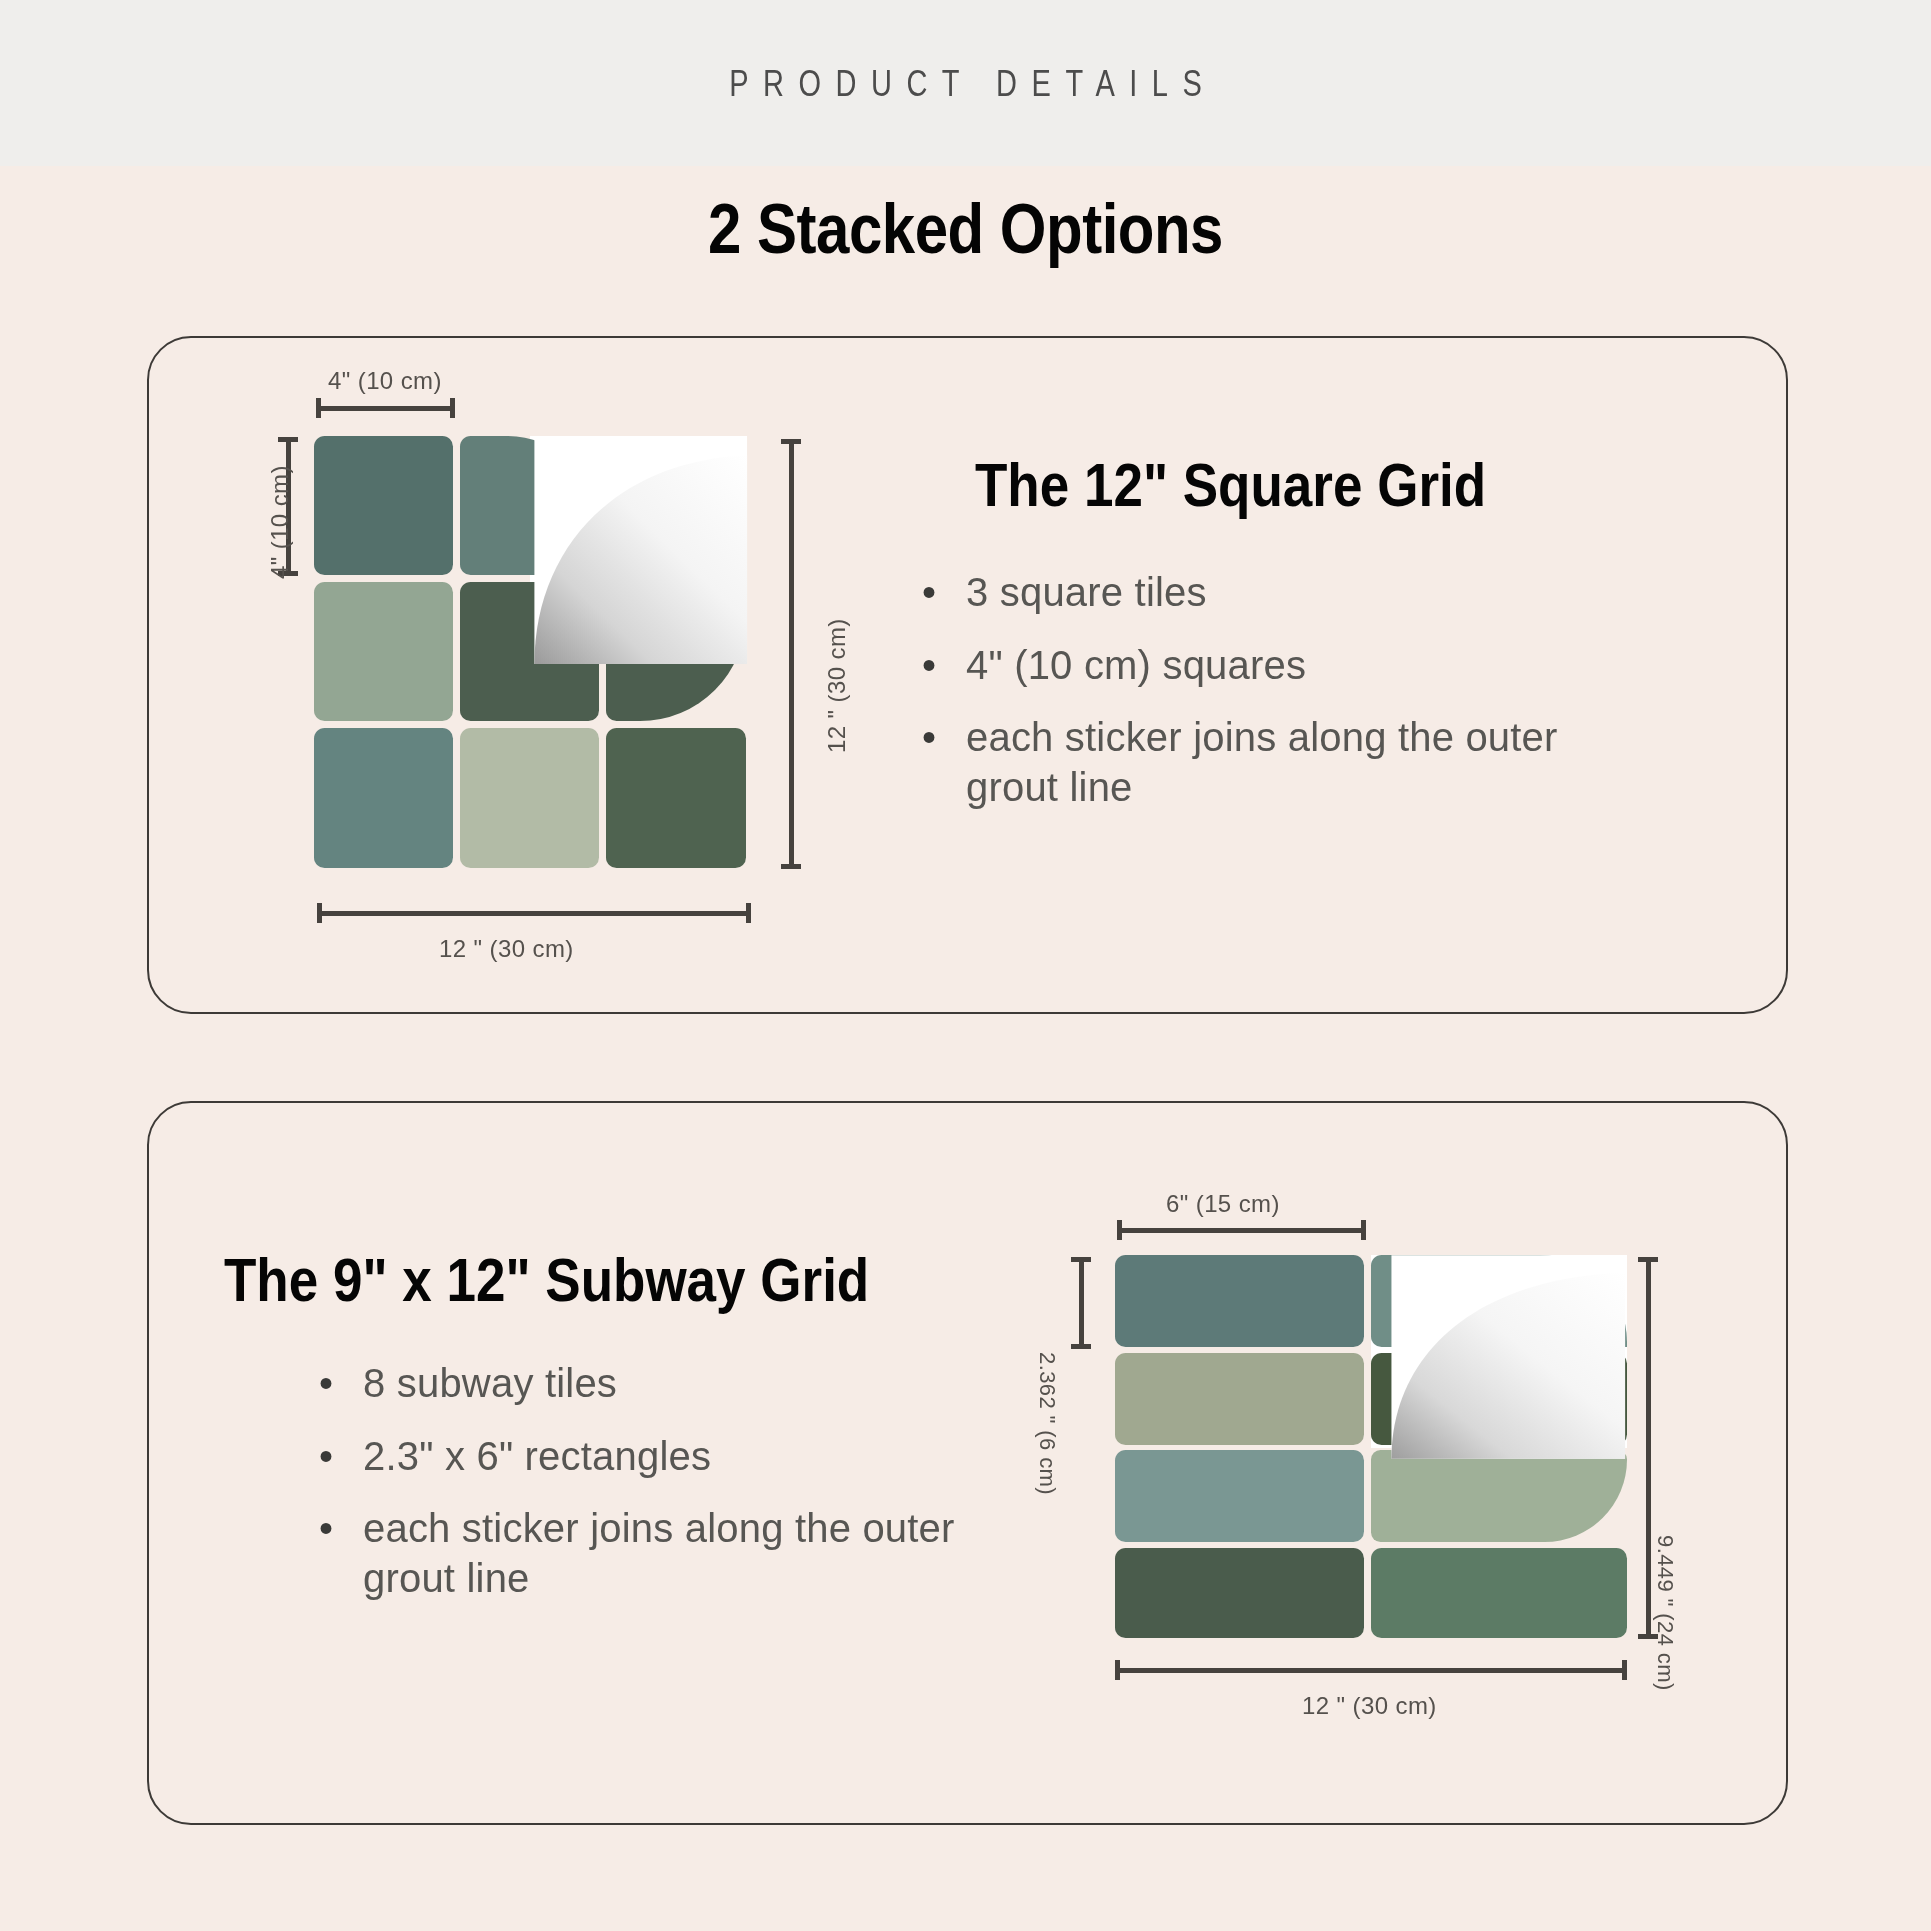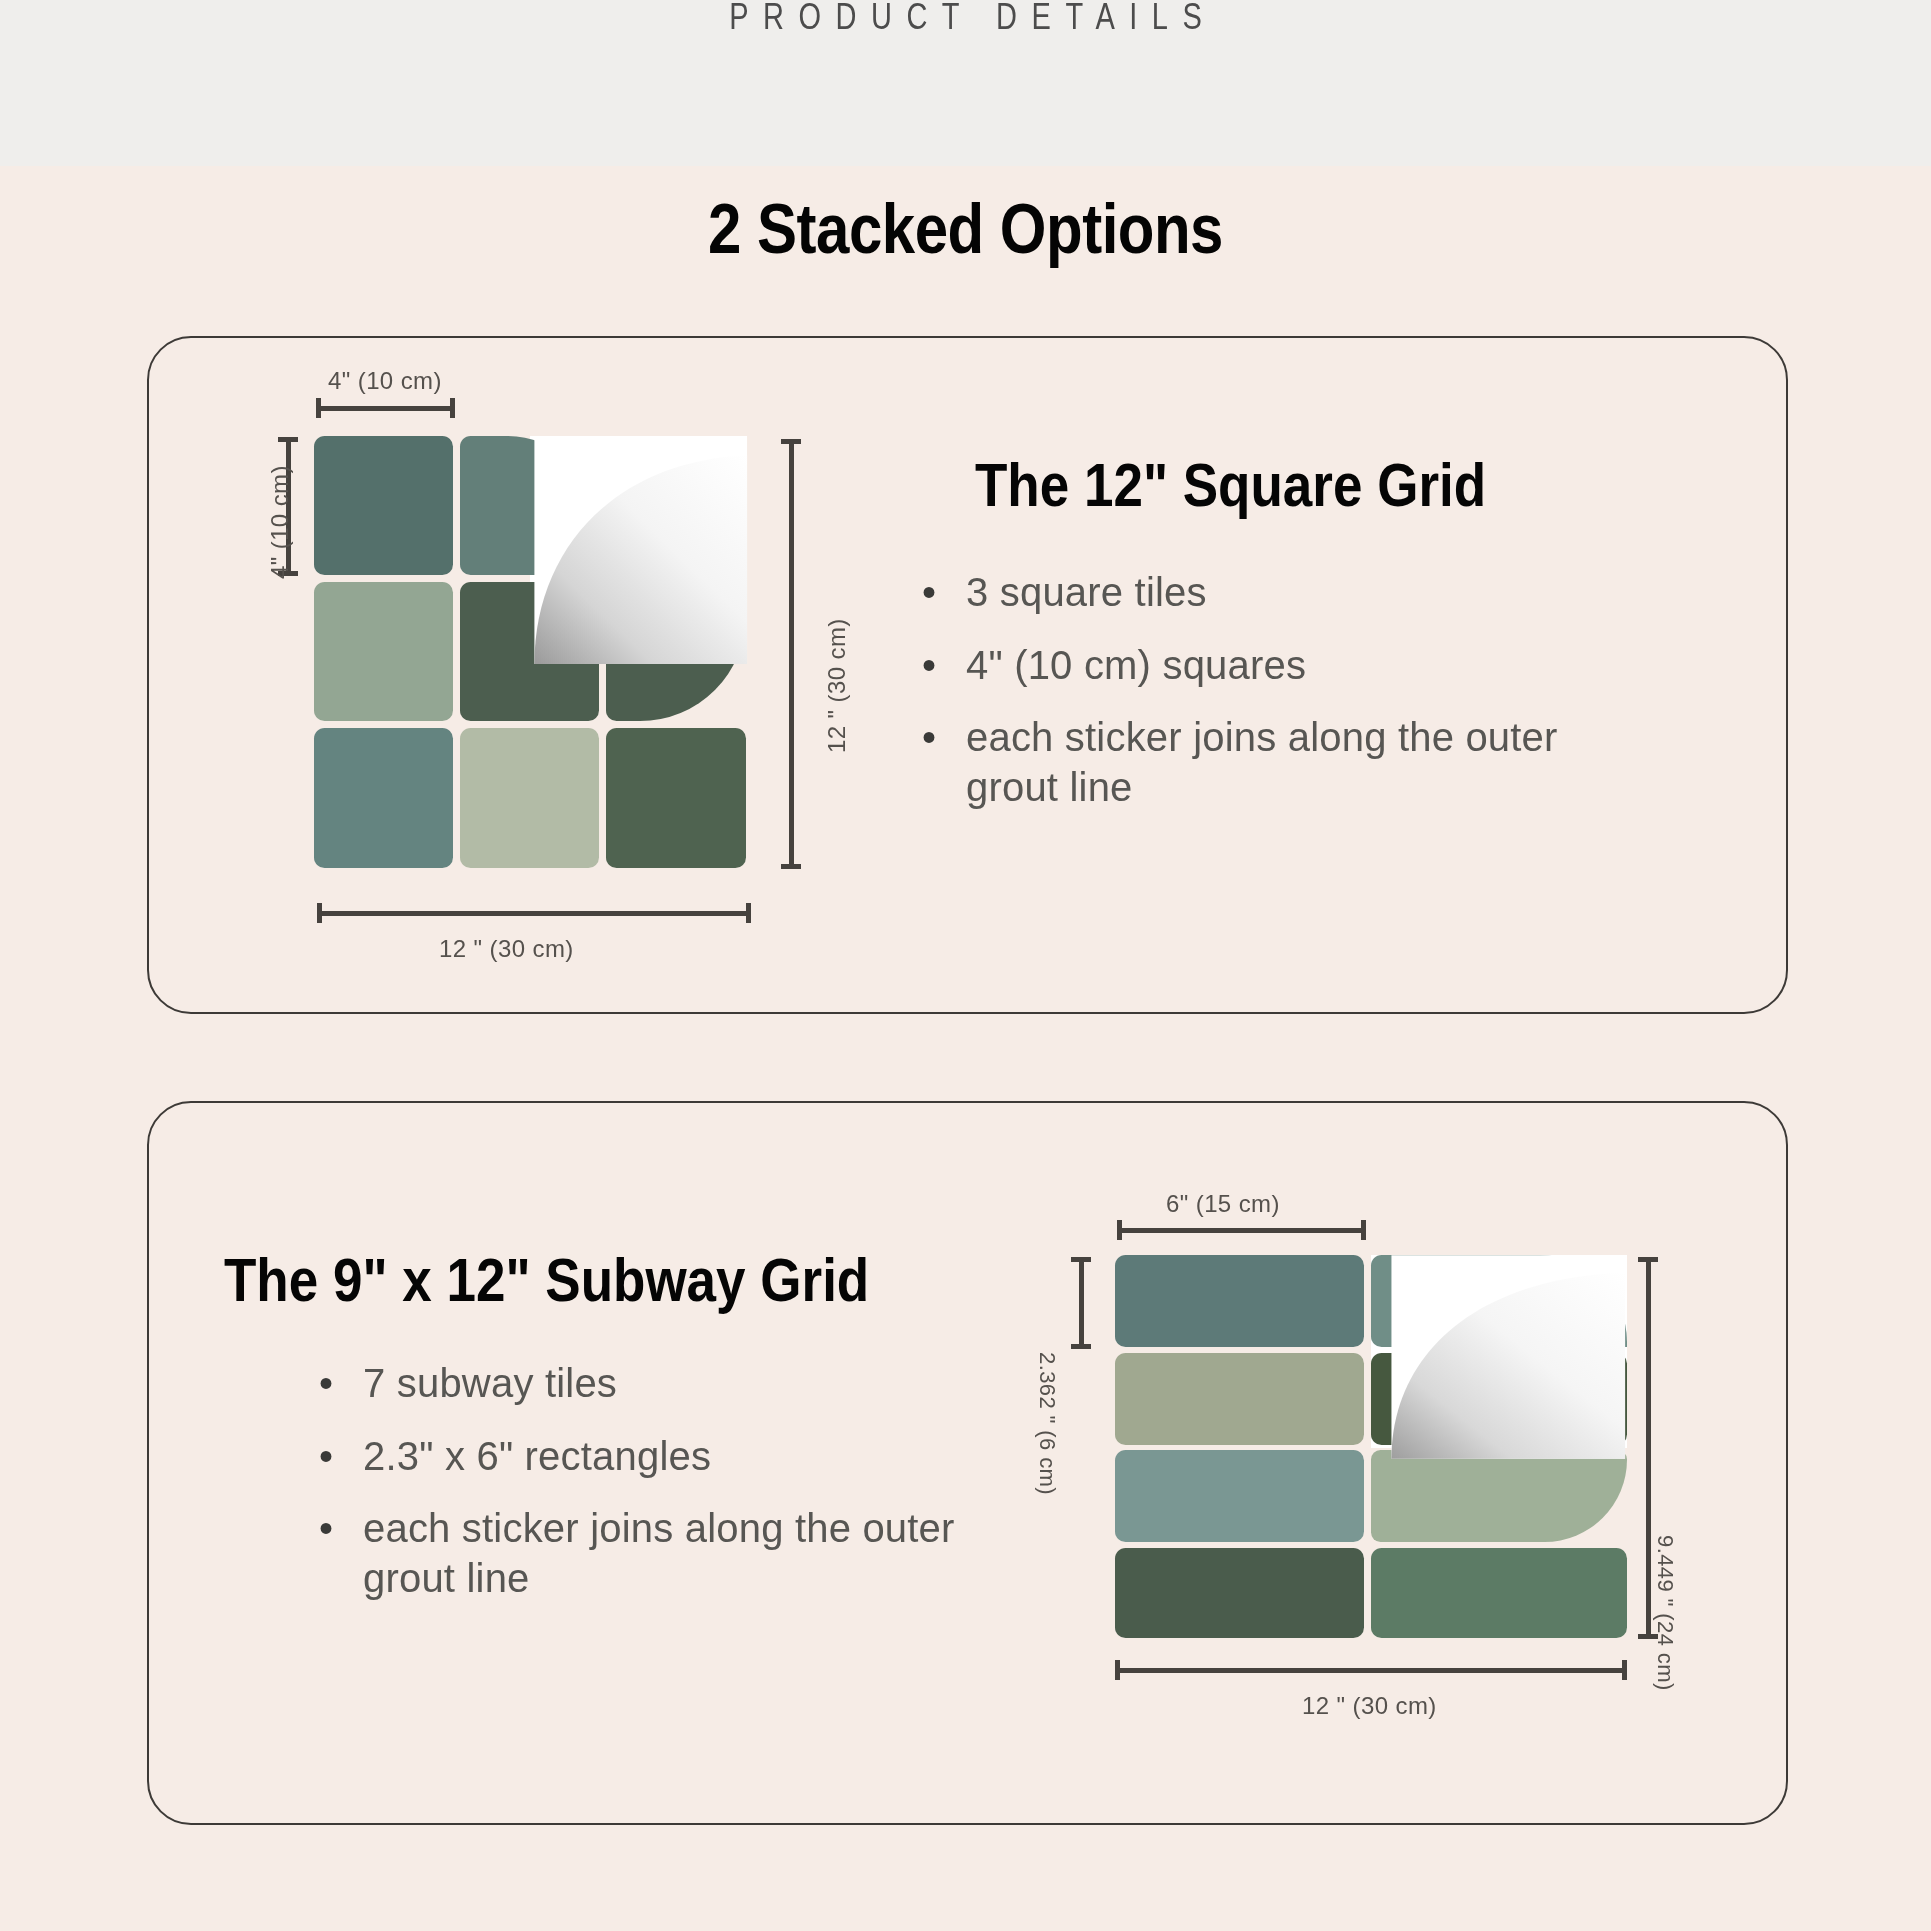--- a/index.html
+++ b/index.html
@@ -14,21 +14,21 @@
   #page {
     position:relative;
     width:1931px; height:1931px;
     background:#efeeec;
   }
 
   
   #header-band {
     position:absolute; left:0; top:0; width:1931px; height:166px;
     background:#efeeec;
-    display:flex; align-items:flex-start; justify-content:center;
+    display:flex; align-items:center; justify-content:center;
   }
   #eyebrow {
     font-size:29px;
     letter-spacing:14.5px;
     color:#4c4c4c;
     font-weight:400;
     font-family:"Liberation Sans", sans-serif;
     text-indent:14.5px;
     transform:scaleY(1.28);
   }
@@ -219,21 +219,21 @@
   <div class="dim-line-h" style="left:317px; top:911px; width:434px;"></div>
   <div class="dim-label" style="left:439px; top:935px;">12 " (30 cm)</div>
 
   <div class="card" id="card-2"></div>
 
   <div class="card-heading" id="heading-2">The 9" x 12" Subway Grid</div>
 
   <div class="bullets" id="bullets-2">
     <div class="bullet">
       <span class="dot">•</span>
-      <span class="btxt">7 subway tiles</span>
+      <span class="btxt">8 subway tiles</span>
     </div>
     <div class="bullet">
       <span class="dot">•</span>
       <span class="btxt">2.3" x 6"  rectangles</span>
     </div>
     <div class="bullet">
       <span class="dot">•</span>
       <span class="btxt">each sticker joins along the outer grout line</span>
     </div>
   </div>

